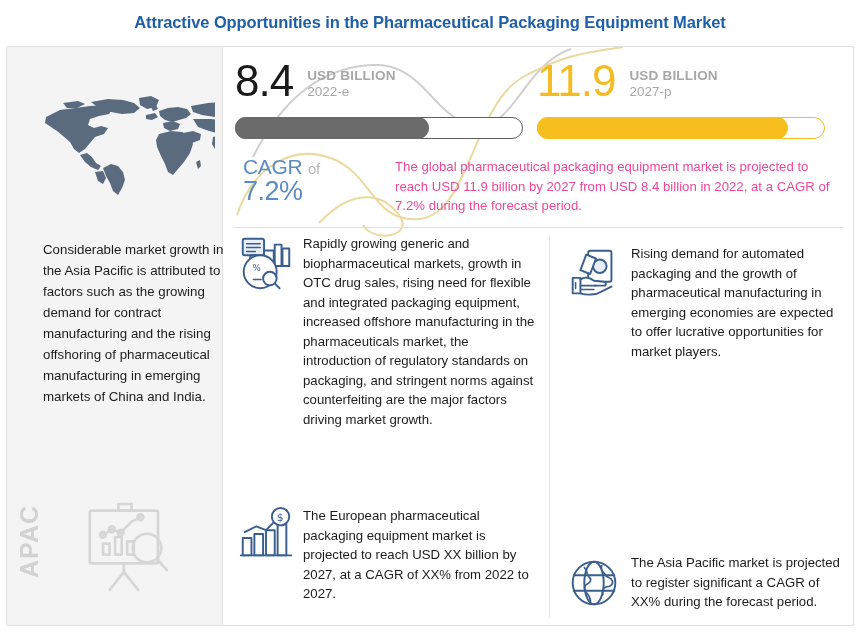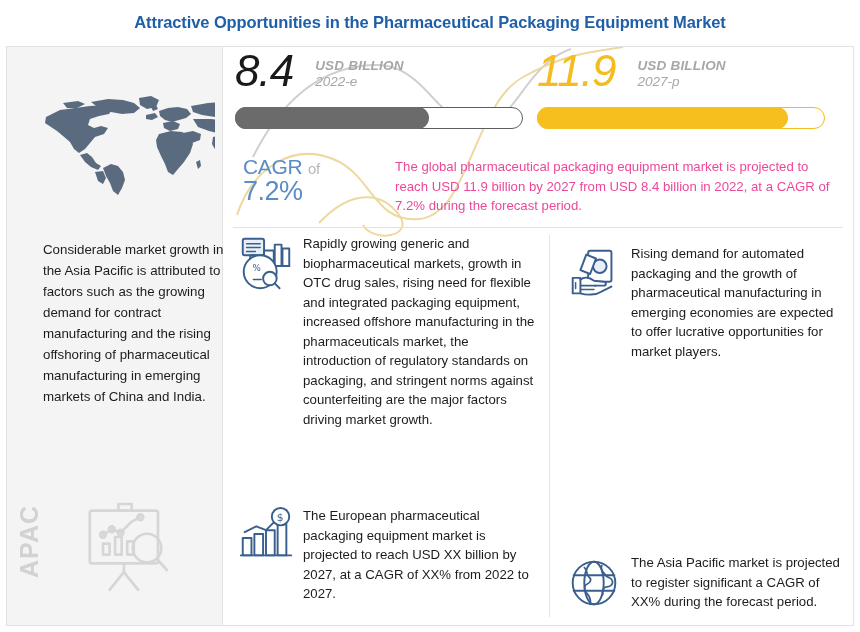--- a/index.html
+++ b/index.html
@@ -76,34 +76,34 @@
   }
 
   
   .deco { position: absolute; left: 0; top: 0; width: 631px; height: 190px; pointer-events: none; }
 
   
   .stats-band {
     position: absolute; left: 0; top: 0; width: 631px; height: 176px;
   }
   .stat {
-    position: absolute; top: 2px; width: 296px; height: 90px; font-style: italic;
+    position: absolute; top: 12px; width: 296px; height: 90px;
   }
   .stat.a { left: 12px; }
   .stat.b { left: 314px; }
 
   .stat-head { display: flex; align-items: flex-start; }
   .stat-num {
     font-size: 44px; line-height: 44px; font-weight: normal;
     letter-spacing: -1px;
   }
   .stat-num.gray { color: #1a1a1a; }
   .stat-num.yellow { color: #f5bc20; text-align: center; }
   .stat-unit {
-    margin-left: 22px; margin-top: 9px;
+    margin-left: 14px; margin-top: 9px;
     font-size: 13.5px; line-height: 16px; font-weight: bold;
     color: #a7a7a7; letter-spacing: 0.2px;
   }
   .stat-unit .yr { font-weight: normal; letter-spacing: 0px; }
 
   .bar {
     position: absolute; left: 0; top: 58px;
     width: 288px; height: 22px;
     border-radius: 11px;
     background: #ffffff;

